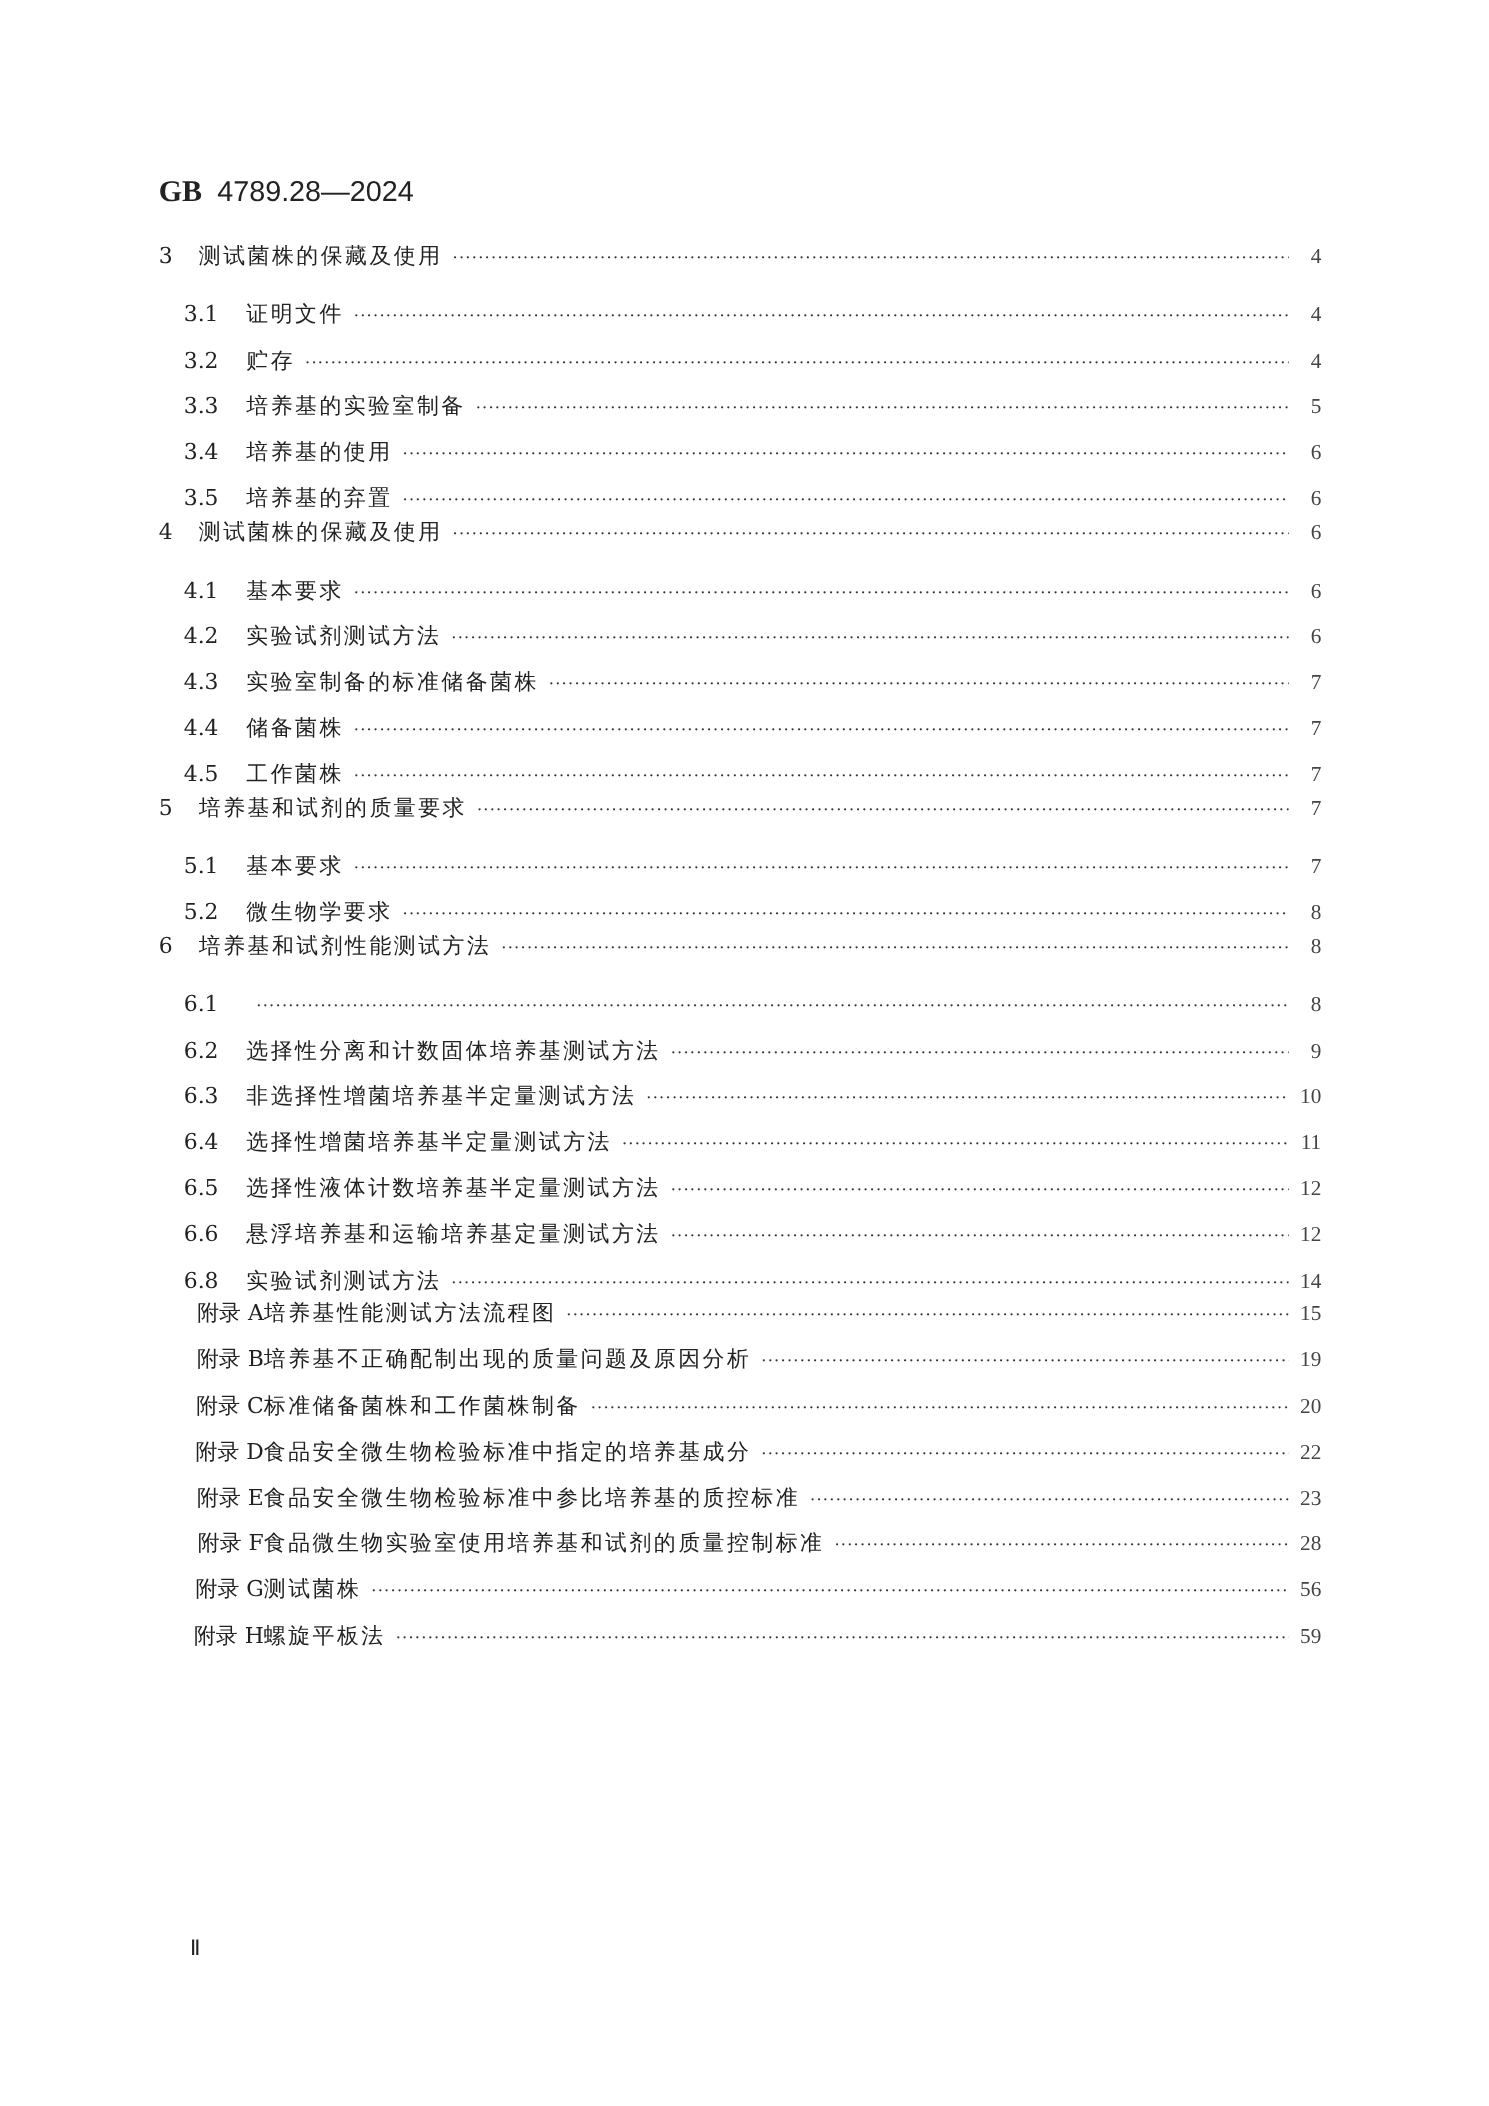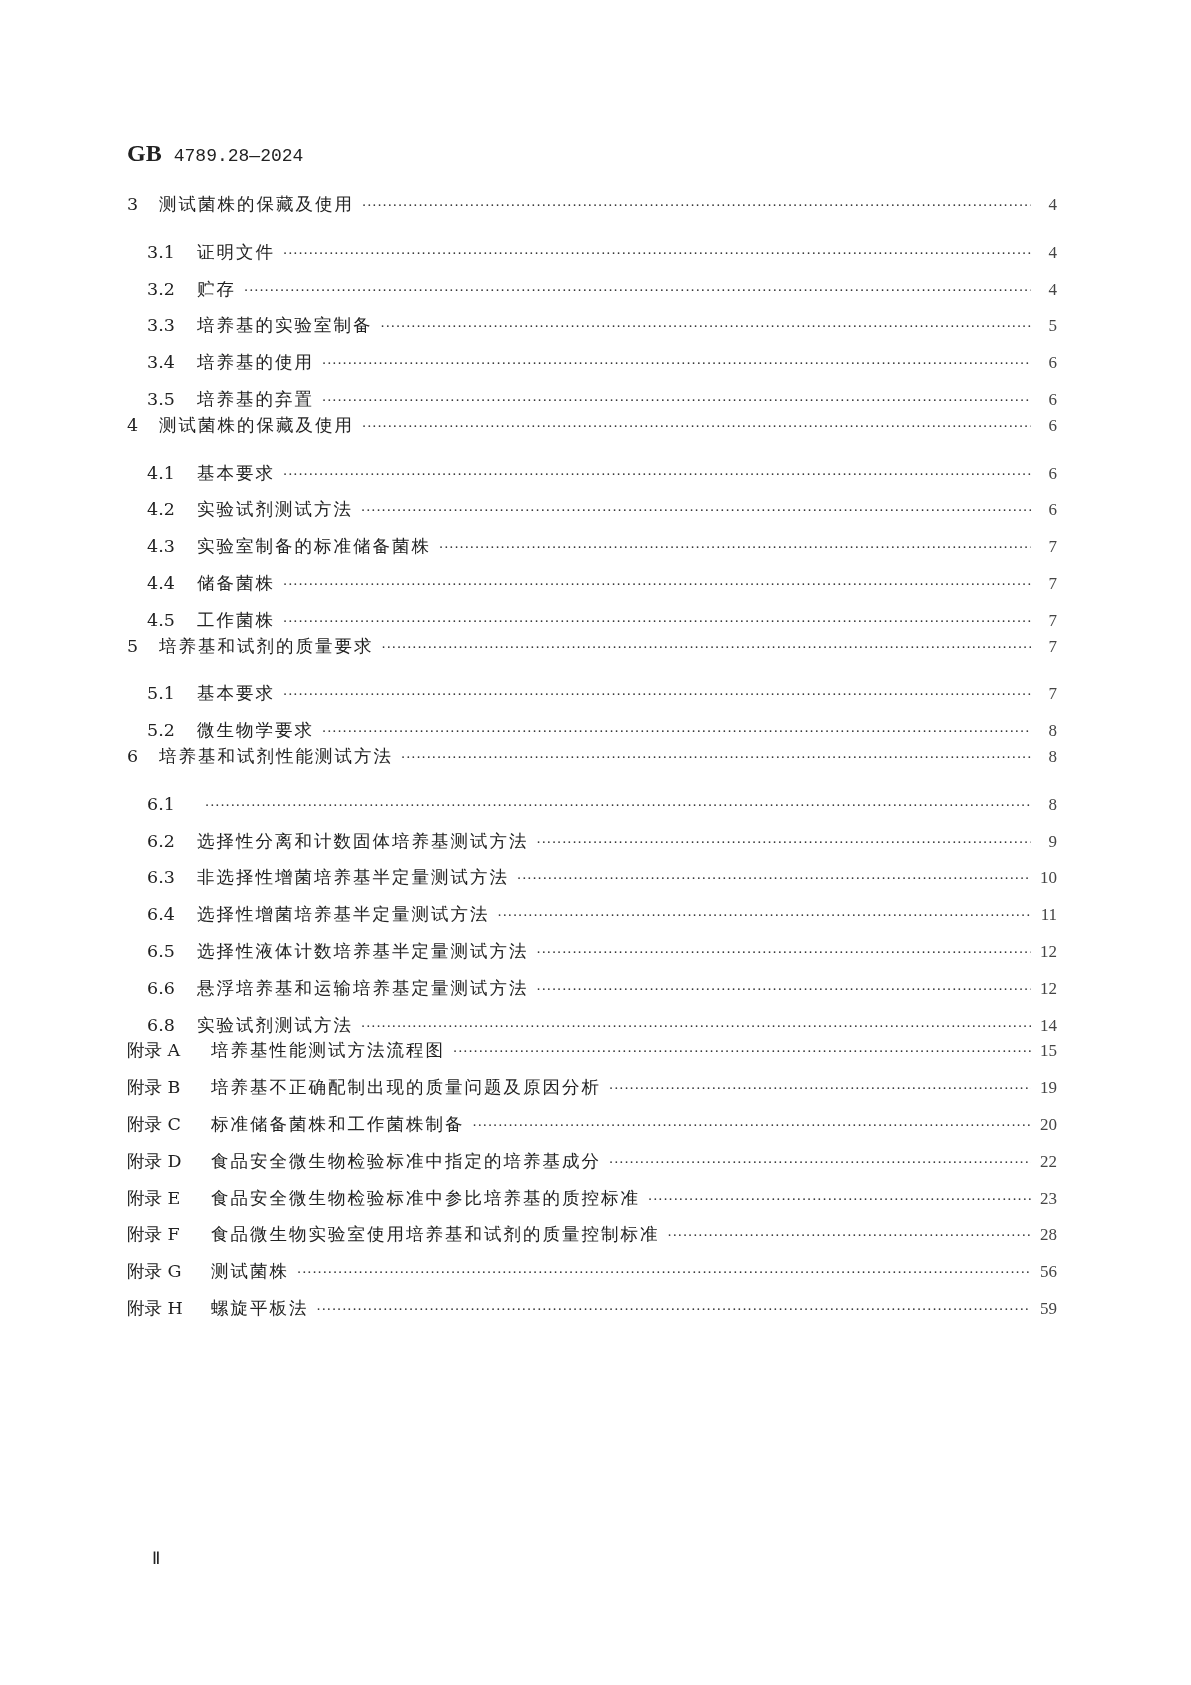--- a/index.html
+++ b/index.html
@@ -1,27 +1,27 @@
 <!DOCTYPE html>
 <html><head>
   <meta charset="utf-8">
   <style>
     html, body { margin: 0; padding: 0; background: #ffffff; }
     body { width: 1191px; height: 1685px; position: relative; overflow: hidden;
            font-family: "DejaVu Serif", "Liberation Serif", serif; color: #222; }
     .header { position: absolute; left: 127px; top: 140px; font-size: 19px; }
     .header .gb { font-family: "Liberation Serif", serif; font-weight: bold; font-size: 24px; }
-    .header .num { font-family: Liberation Mono, monospace; font-size: 18px; margin-left: 6px; }
+    .header .num { font-family: Liberation Sans, sans-serif; font-size: 23px; margin-left: 6px; }
     .toc { position: absolute; left: 127px; top: 192px; width: 930px; }
     .row { display: flex; align-items: baseline; height: 36.8px; font-size: 17.5px; white-space: nowrap; }
     .row .no { display: inline-block; }
     .row.l1 .no { width: 32px; }
     .row.l2 { padding-left: 20px; }
     .row.l2 .no { width: 50px; margin-top: 13px; }
-    .row.app .no { width: 84px; }
+    .row.app .no { width: 84px; text-align: right; }
     .row .title { letter-spacing: 2px; }
     .row .dots { flex: 1; overflow: hidden; margin: 0 6px 0 8px; color: #333; letter-spacing: 1px; font-size: 13px; }
     .row .dots::before { content: "··················································································································································································································"; }
     .row .pg { min-width: 20px; text-align: right; font-family: "Liberation Serif", serif; font-size: 17px; color: #444; }
     .footer { position: absolute; left: 152px; top: 1548px; font-family: "Liberation Serif", serif; font-size: 17px; }
   </style>
 </head>
 <body>
 
 <div class="header">

